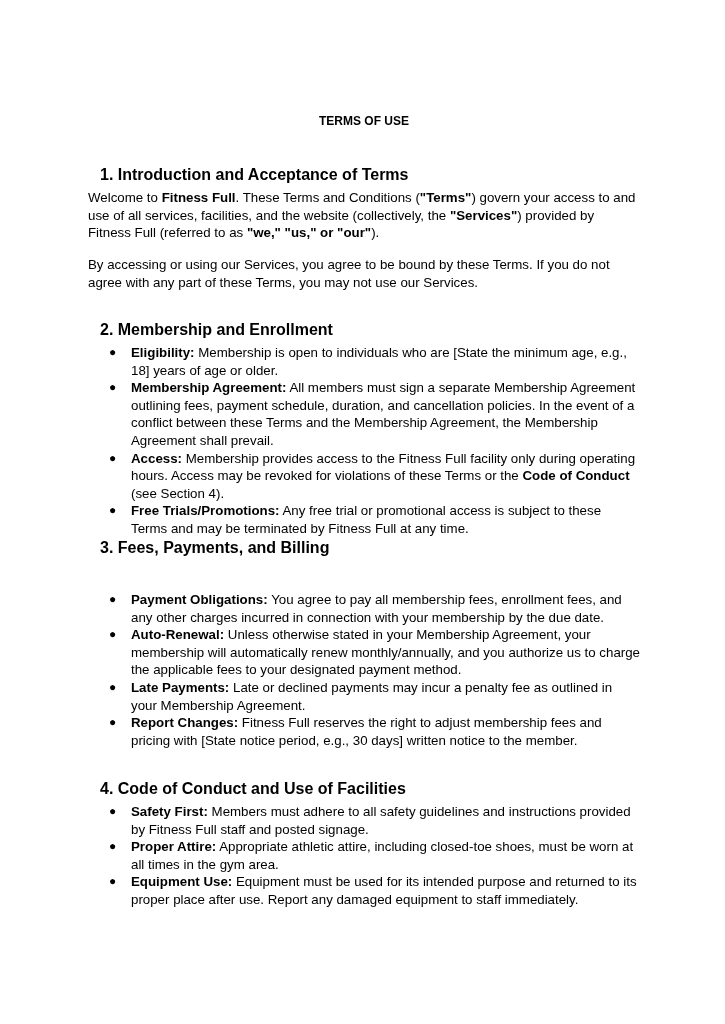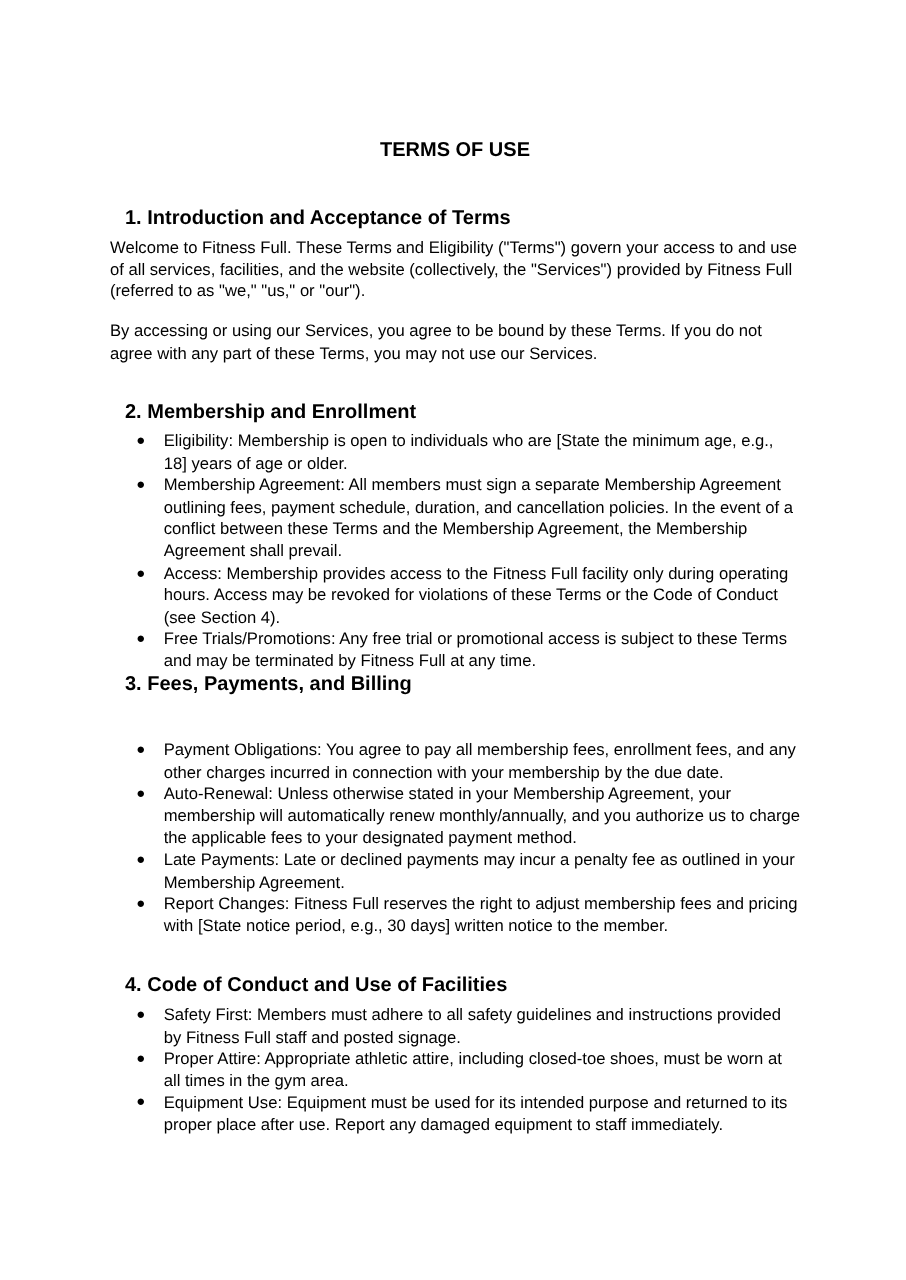--- a/index.html
+++ b/index.html
@@ -3,51 +3,51 @@
   <meta charset="utf-8">
   <style>
     html, body { margin: 0; padding: 0; background: #ffffff; }
     body {
       width: 725px; height: 1024px; overflow: hidden; position: relative;
       font-family: "Liberation Sans", sans-serif; color: #000000;
     }
     .page { position: absolute; left: 88px; top: 0; width: 552px; }
     .title {
       position: absolute; top: 109px; left: 0; width: 552px; text-align: center;
-      font-size: 16px; font-weight: bold; margin: 0; line-height: 24px;
+      font-size: 12px; font-weight: bold; margin: 0; line-height: 24px;
     }
     h2 {
       position: absolute; left: 0; margin: 12px; font-size: 16px; font-weight: bold;
       line-height: 20px; white-space: nowrap;
     }
     p.para {
       position: absolute; left: 0; width: 552px; margin: 0;
       font-size: 13.3px; line-height: 17.6px;
     }
     ul.blist {
       position: absolute; left: 0; width: 552px; margin: 0; padding: 0; list-style: none;
     }
     ul.blist li {
       position: relative; padding-left: 43px; font-size: 13.3px; line-height: 17.6px;
       margin: 0; width: 509px;
     }
     ul.blist li .bullet {
       position: absolute; left: 21px; top: 0; font-size: 12px;
     }
-    b { font-weight: normal; }
+    b { font-weight: bold; }
   </style>
 </head>
 <body>
 
 <div class="page">
   <h1 class="title">TERMS OF USE</h1>
 
   <h2 style="top:153px">1. Introduction and Acceptance of Terms</h2>
   <p class="para" style="top:189px">
-    <span>Welcome to </span><b>Fitness Full</b><span>. These Terms and Eligibility (</span><b>"Terms"</b><span>) govern your access to and use of all services, facilities, and the website (collectively, the </span><b>"Services"</b><span>) provided by Fitness Full (referred to as </span><b>"we," "us," or "our"</b><span>).</span>
+    <span>Welcome to </span><b>Fitness Full</b><span>. These Terms and Conditions (</span><b>"Terms"</b><span>) govern your access to and use of all services, facilities, and the website (collectively, the </span><b>"Services"</b><span>) provided by Fitness Full (referred to as </span><b>"we," "us," or "our"</b><span>).</span>
   </p>
   <p class="para" style="top:256px">
     <span>By accessing or using our Services, you agree to be bound by these Terms. If you do not agree with any part of these Terms, you may not use our Services.</span>
   </p>
 
   <h2 style="top:308px">2. Membership and Enrollment</h2>
   <ul class="blist" style="top:344px">
     <li><span class="bullet">●</span><b>Eligibility:</b><span> Membership is open to individuals who are [State the minimum age, e.g., 18] years of age or older.</span></li>
     <li><span class="bullet">●</span><b>Membership Agreement:</b><span> All members must sign a separate Membership Agreement outlining fees, payment schedule, duration, and cancellation policies. In the event of a conflict between these Terms and the Membership Agreement, the Membership Agreement shall prevail.</span></li>
     <li><span class="bullet">●</span><b>Access:</b><span> Membership provides access to the Fitness Full facility only during operating hours. Access may be revoked for violations of these Terms or the </span><b>Code of Conduct</b><span> (see Section 4).</span></li>

